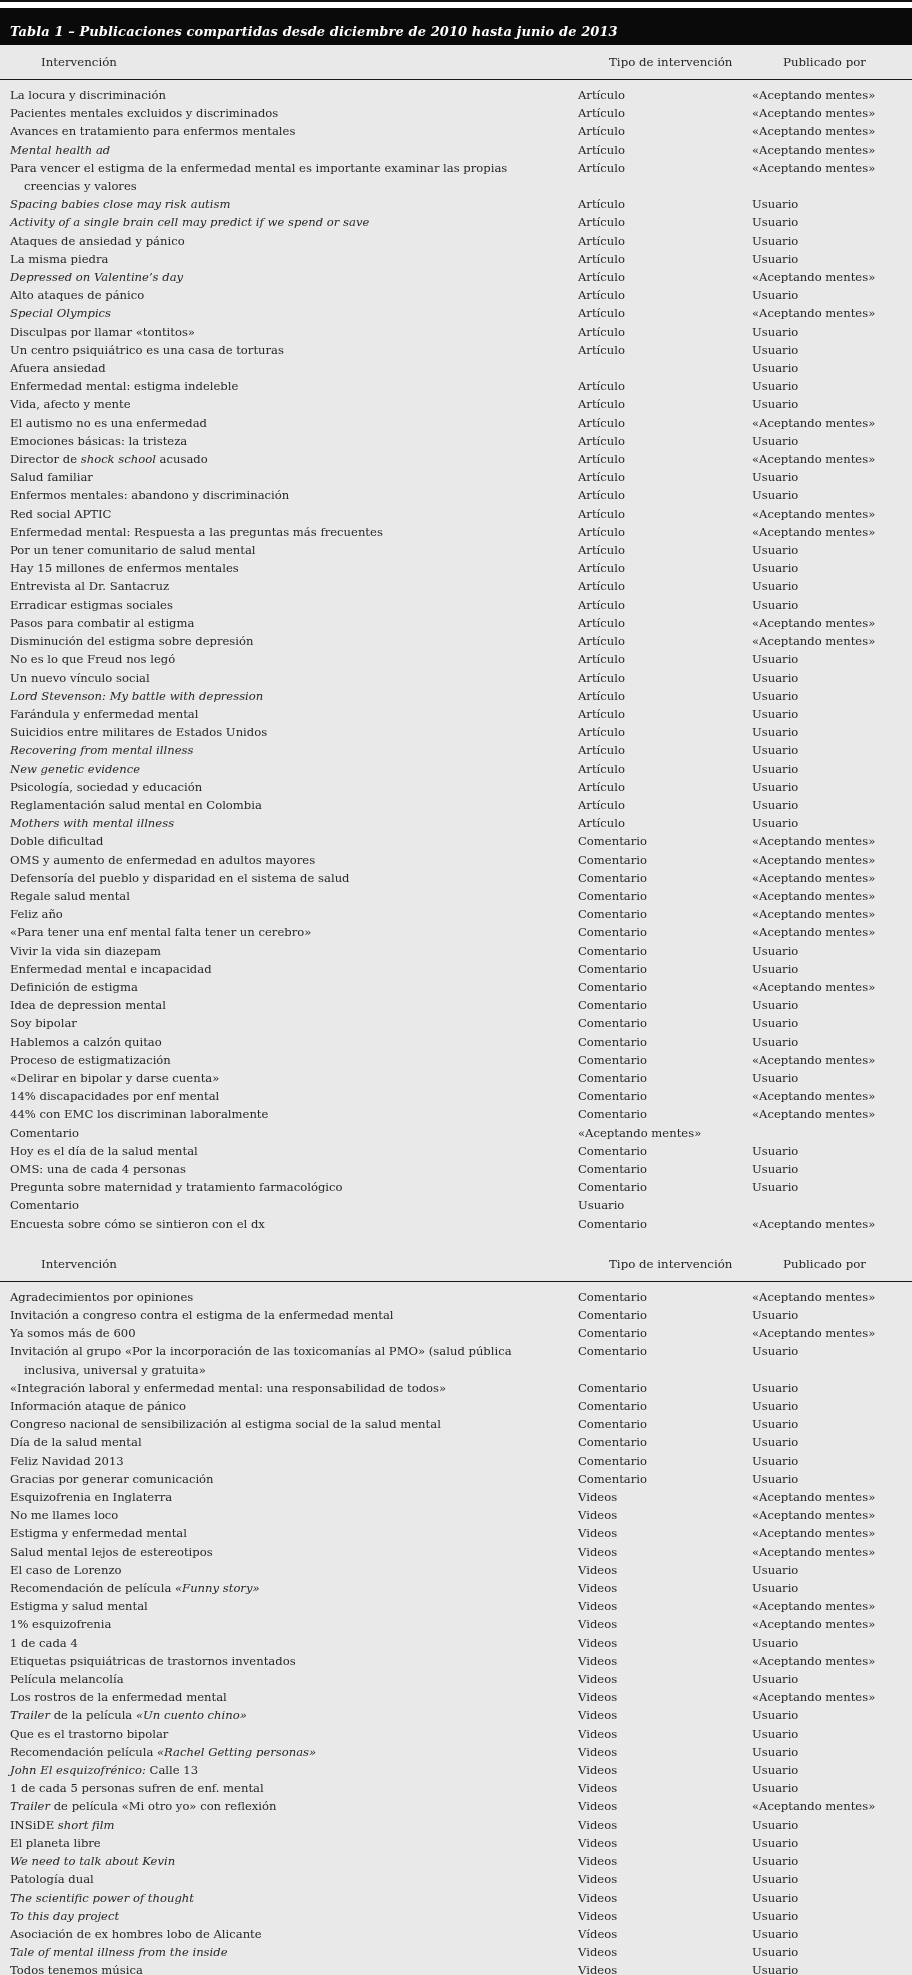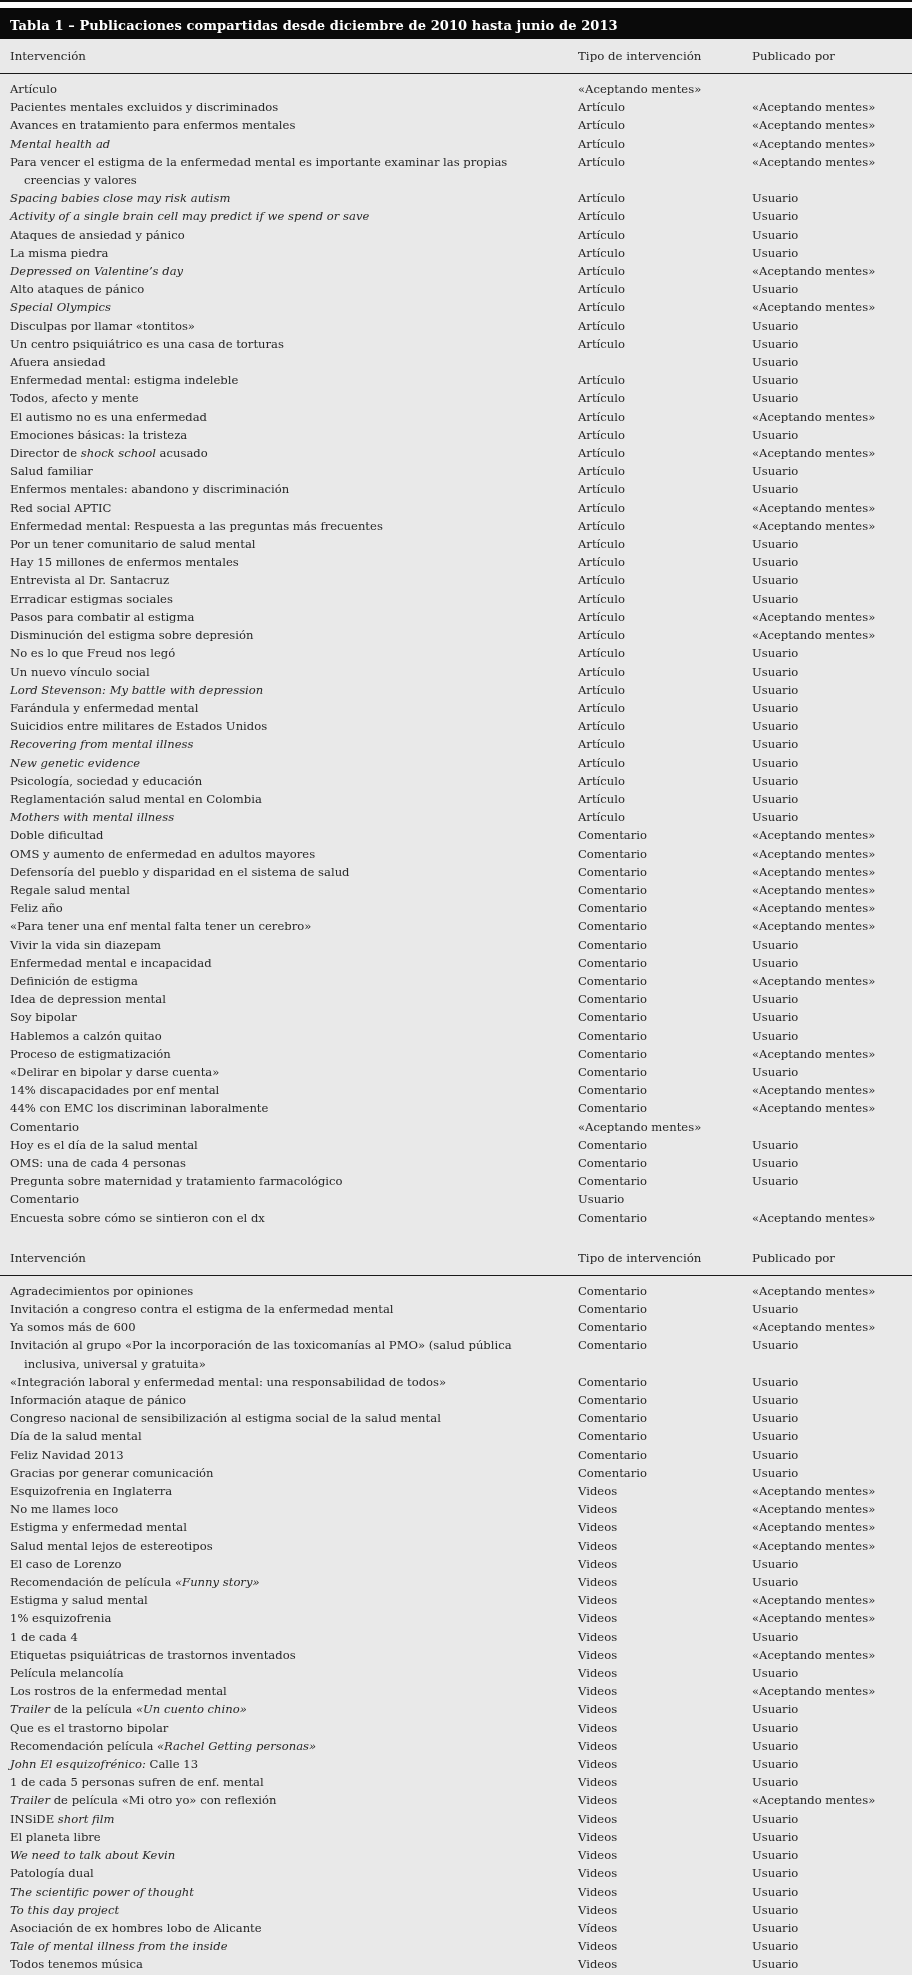--- a/index.html
+++ b/index.html
@@ -7,28 +7,29 @@
     width:912px;
     font-family:"DejaVu Serif","Liberation Serif",serif;
     color:#262626;
     -webkit-font-smoothing:antialiased;
   }
   .table-wrap{width:912px;}
   .rule-top{border-top:2px solid #111; margin-bottom:6px;}
   .title-bar{
     background:#0a0a0a;color:#ffffff;
     font-weight:bold;font-size:13px;line-height:16px;
-    padding:10px 10px 5px 10px;
+    padding:16px 10px 5px 10px;
     letter-spacing:.1px;
+    font-style:italic;
   }
   .gray{background:#e9e9e9; padding-bottom:10px;}
   .colhead{
     display:grid;grid-template-columns:568px 174px 1fr;
     padding:10px 10px 9px 10px;
-    font-size:11.8px;line-height:15px;
+    font-size:11.8px;line-height:15px;margin-left:31px;
   }
   .colhead.repeat{padding-top:17px;}
   .hrule{border-bottom:1.3px solid #1a1a1a;}
   .rows{padding:6px 10px 7px 10px; font-size:11.6px; line-height:18.2px;}
   .row{display:grid;grid-template-columns:568px 174px 1fr;}
   .c{white-space:normal;}
   .c0{padding-left:14px;text-indent:-14px;padding-right:18px;}
   .c1,.c2{align-self:start;}
   i{}
 </style>
@@ -44,20 +45,21 @@
 
     <div class="colhead">
       <div class="c c0">Intervención</div>
       <div class="c c1">Tipo de intervención</div>
       <div class="c c2">Publicado por</div>
     </div>
     <div class="hrule"></div>
 
     <div class="rows">
         <div class="row">
+          <div class="c c0">La locura y discriminación</div>
           <div class="c c1">Artículo</div>
           <div class="c c2">«Aceptando mentes»</div>
         </div>
         <div class="row">
           <div class="c c0">Pacientes mentales excluidos y discriminados</div>
           <div class="c c1">Artículo</div>
           <div class="c c2">«Aceptando mentes»</div>
         </div>
         <div class="row">
           <div class="c c0">Avances en tratamiento para enfermos mentales</div>
@@ -123,21 +125,21 @@
           <div class="c c0">Afuera ansiedad</div>
           <div class="c c1"></div>
           <div class="c c2">Usuario</div>
         </div>
         <div class="row">
           <div class="c c0">Enfermedad mental: estigma indeleble</div>
           <div class="c c1">Artículo</div>
           <div class="c c2">Usuario</div>
         </div>
         <div class="row">
-          <div class="c c0">Todos, afecto y mente</div>
+          <div class="c c0">Vida, afecto y mente</div>
           <div class="c c1">Artículo</div>
           <div class="c c2">Usuario</div>
         </div>
         <div class="row">
           <div class="c c0">El autismo no es una enfermedad</div>
           <div class="c c1">Artículo</div>
           <div class="c c2">«Aceptando mentes»</div>
         </div>
         <div class="row">
           <div class="c c0">Emociones básicas: la tristeza</div>

